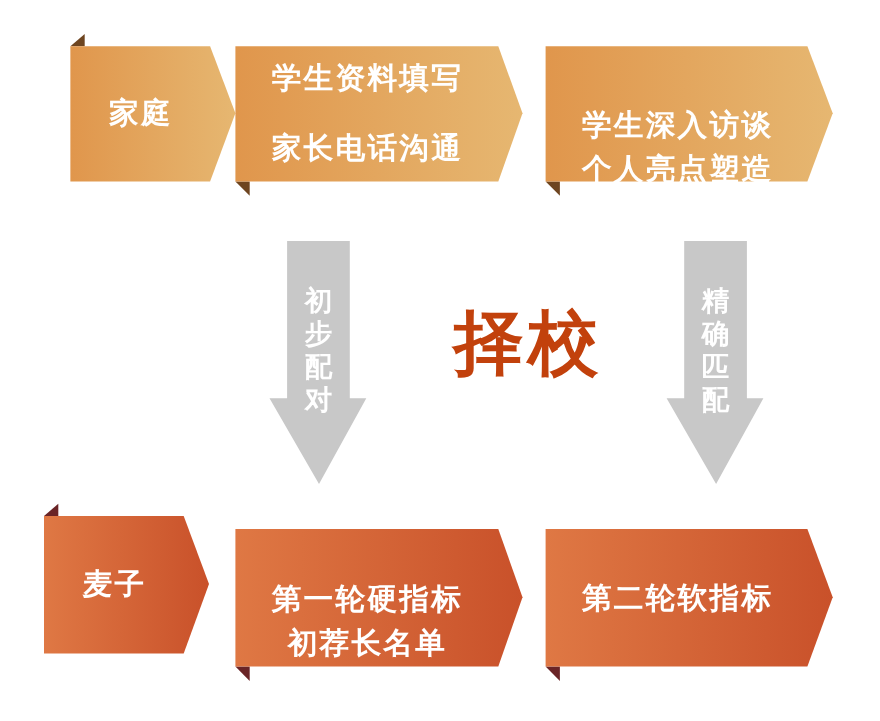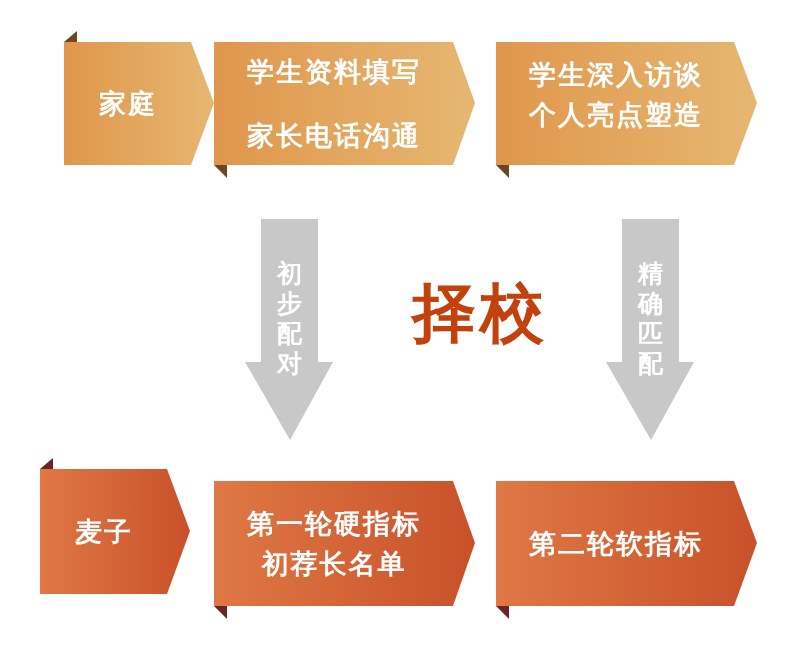--- a/index.html
+++ b/index.html
@@ -56,21 +56,21 @@
   <svg width="265" height="140">
     <defs>
       <linearGradient id="gTop3" x1="0" y1="0" x2="1" y2="0">
         <stop offset="0" stop-color="#e0964c"></stop>
           <stop offset="1" stop-color="#e6b771"></stop>
       </linearGradient>
     </defs>
     <polygon points="0,123 13,123 13,136" fill="#6e4520"></polygon>
     <polygon points="0,0 238,0 261,61 238,123 0,123" fill="url(#gTop3)"></polygon>
   </svg>
-  <div class="label" style="width:240px;height:105px;">
+  <div class="label" style="width:240px;height:105px;margin-top:40px;">
     <span>学生深入访谈</span>
     <span>个人亮点塑造</span>
   </div>
 </div>
 
 <div class="shape" style="left:245px;top:219px;width:90px;height:222px;">
   <svg width="90" height="222">
     <polygon points="16,0 73,0 73,143 88,143 45,221 0,143 16,143" fill="#c8c8c8"></polygon>
   </svg>
   <div class="arrow-label" style="left:16px;top:40px;width:57px;">
@@ -115,21 +115,21 @@
   <svg width="265" height="140">
     <defs>
       <linearGradient id="gBot2" x1="0" y1="0" x2="1" y2="0">
         <stop offset="0" stop-color="#df7844"></stop>
           <stop offset="1" stop-color="#c9512a"></stop>
       </linearGradient>
     </defs>
     <polygon points="0,125 13,125 13,138" fill="#6a2426"></polygon>
     <polygon points="0,0 239,0 261,62 239,125 0,125" fill="url(#gBot2)"></polygon>
   </svg>
-  <div class="label" style="width:240px;height:125px;">
+  <div class="label" style="width:240px;height:125px;justify-content:flex-end;">
     <span>第一轮硬指标</span>
     <span>初荐长名单</span>
   </div>
 </div>
 
 <div class="shape" style="left:496px;top:481px;width:265px;height:140px;">
   <svg width="265" height="140">
     <defs>
       <linearGradient id="gBot3" x1="0" y1="0" x2="1" y2="0">
         <stop offset="0" stop-color="#df7844"></stop>

